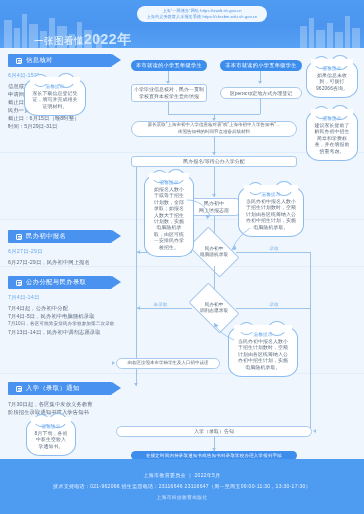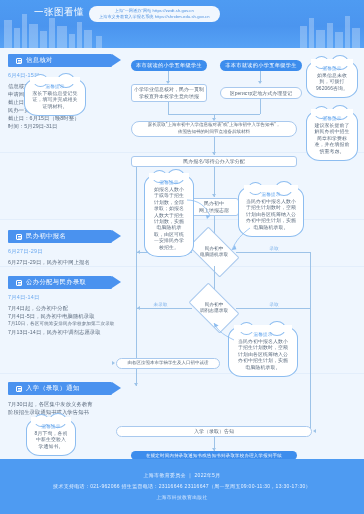--- a/index.html
+++ b/index.html
@@ -14,21 +14,21 @@
   
   .header{
     position:relative;width:364px;height:48px;
     background:linear-gradient(180deg,#4e9bf2 0%,#4b95ef 55%,#57a2f5 100%);
     overflow:hidden;
   }
   .skyline{position:absolute;bottom:0;left:0;right:0;height:44px;opacity:.28;}
   .hdr-inner{position:relative;display:flex;align-items:flex-start;height:100%;
     padding-left:34px;padding-top:4px;box-sizing:border-box;}
   .hdr-left{display:flex;flex-direction:row;align-items:flex-end;
-    margin-right:5px;padding-top:2px;}
+    margin-right:5px;padding-top:2px;margin-top:25px;}
   .hdr-sub1{color:#ffffff;font-size:9.5px;letter-spacing:.5px;line-height:12px;white-space:nowrap;}
   .hdr-year{color:#cfe6ff;font-size:14px;font-weight:bold;line-height:16px;letter-spacing:.5px;}
   .hdr-right{display:flex;flex-direction:column;}
   .hdr-title{color:#ffffff;font-size:15.5px;font-weight:bold;letter-spacing:1px;
     line-height:20px;white-space:nowrap;text-shadow:0 1px 1px rgba(20,70,140,.25);}
   .url-pill{margin-top:2px;background:rgba(255,255,255,.92);border-radius:9px;
     padding:2px 10px;display:inline-block;}
   .url-line{color:#4a8fe0;font-size:4.1px;line-height:6px;white-space:nowrap;letter-spacing:.1px;text-align:center;}
 
   
@@ -134,20 +134,21 @@
         <rect x="316" y="26" width="9" height="18"></rect>
           <rect x="327" y="19" width="6" height="25"></rect>
         <rect x="335" y="28" width="8" height="16"></rect>
           <rect x="345" y="12" width="5" height="32"></rect>
         <rect x="352" y="24" width="8" height="20"></rect>
       </g>
     </svg>
     <div class="hdr-inner">
       <div class="hdr-left">
         <div class="hdr-sub1">一张图看懂</div>
+        <div class="hdr-year">2022年</div>
       </div>
       <div class="hdr-right">
         <div class="url-pill">
           <div class="url-line">上海"一网通办"网站 https://zwdt.sh.gov.cn</div>
           <div class="url-line">上海市义务教育入学报名系统 https://shrxbm.edu.sh.gov.cn</div>
         </div>
       </div>
     </div>
   </div>
 

